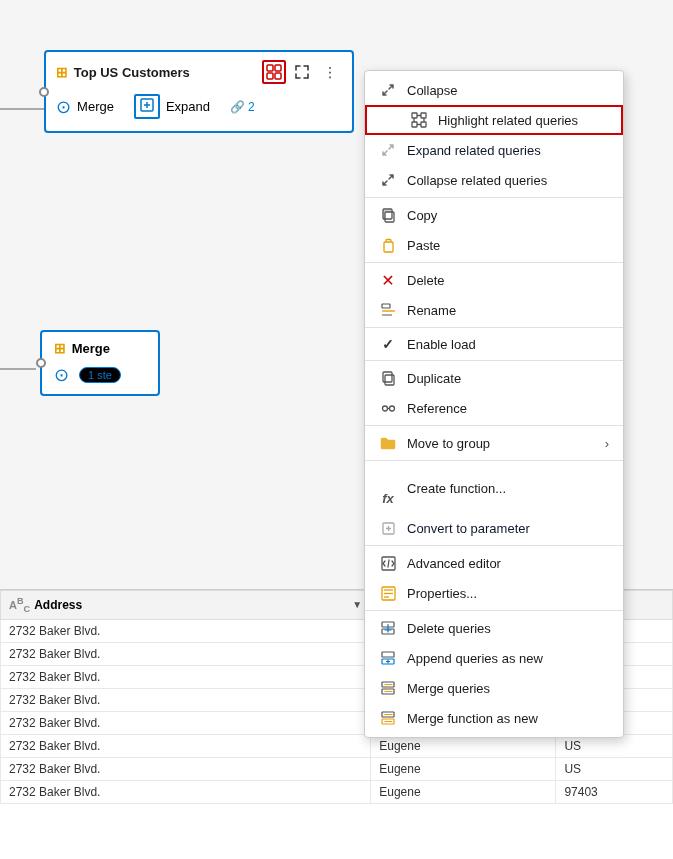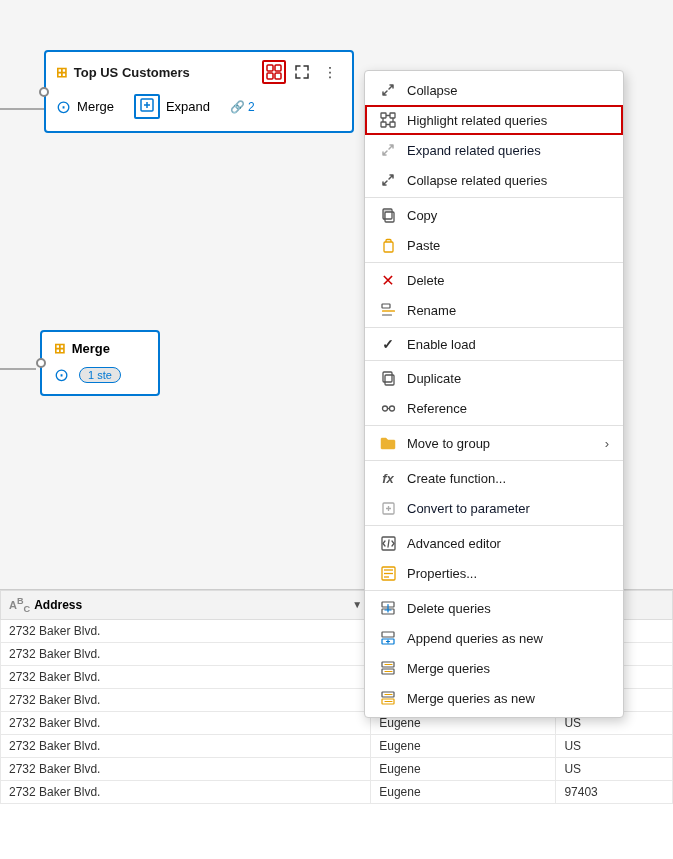--- a/index.html
+++ b/index.html
@@ -86,21 +86,21 @@
       border-radius: 50%;
       background: white;
       border: 2px solid #888;
       position: absolute;
       left: -7px;
       top: 50%;
       transform: translateY(-50%);
     }
 
     .step-badge {
-      background: #e5e5e5;
+      background: #000000;
       border: 1px solid #0078d4;
       color: #0078d4;
       padding: 1px 8px;
       border-radius: 10px;
       font-size: 11px;
     }
 
     .link-count {
       color: #0078d4;
       font-size: 12px;
@@ -137,20 +137,21 @@
       gap: 10px;
       color: #1a1a1a;
       font-size: 13px;
       position: relative;
     }
 
     .menu-item.highlighted-item {
       background: #fff;
       outline: 2px solid #c00;
       outline-offset: -2px;
+      justify-content: center;
     }
 
     .menu-item.disabled {
       color: #0f172a;
       cursor: default;
     }
 
     .menu-item .item-icon {
       width: 18px;
       height: 18px;
@@ -481,21 +482,21 @@
         <path d="M1 3C1 2.4 1.4 2 2 2H6L8 4H14C14.6 4 15 4.4 15 5V12C15 12.6 14.6 13 14 13H2C1.4 13 1 12.6 1 12V3Z" fill="#e8a000" opacity="0.8" stroke="#e8a000" stroke-width="0.5"></path>
       </svg>
     </span>
     <span>Move to group</span>
     <span class="chevron">›</span>
   </div>
 
   <div class="menu-separator"></div>
 
   <div class="menu-item">
-    <span class="item-icon" style="font-style:italic; font-weight:bold; color:#555; font-size:13px;">fx</span>
+    <span class="item-icon" style="font-style:italic; font-weight:bold; color:#555; font-size:13px;margin-top:20px;">fx</span>
     <span>Create function...</span>
   </div>
 
   <div class="menu-item disabled">
     <span class="item-icon">
       <svg width="15" height="15" viewBox="0 0 15 15" fill="none">
         <rect x="2" y="2" width="11" height="11" rx="1" stroke="#aaa" stroke-width="1.3"></rect>
         <path d="M5 7.5H10M7.5 5V10" stroke="#aaa" stroke-width="1.3"></path>
       </svg>
     </span>
@@ -562,21 +563,21 @@
   </div>
 
   <div class="menu-item">
     <span class="item-icon">
       <svg width="15" height="15" viewBox="0 0 15 15" fill="none">
         <rect x="1" y="1" width="12" height="5" rx="0.5" stroke="#555" stroke-width="1.2"></rect>
         <rect x="1" y="8" width="12" height="5" rx="0.5" stroke="#e8a000" stroke-width="1.2"></rect>
         <path d="M4 3.5H11M4 10.5H11" stroke="#e8a000" stroke-width="1.2" stroke-linecap="round"></path>
       </svg>
     </span>
-    <span>Merge queries as new</span>
+    <span>Merge function as new</span>
   </div>
 
 </div>
 
 <div class="data-table-container">
   <div style="overflow-x:auto; height:100%;">
     <table class="data-table">
       <thead>
         <tr>
           <th style="min-width:160px;">

